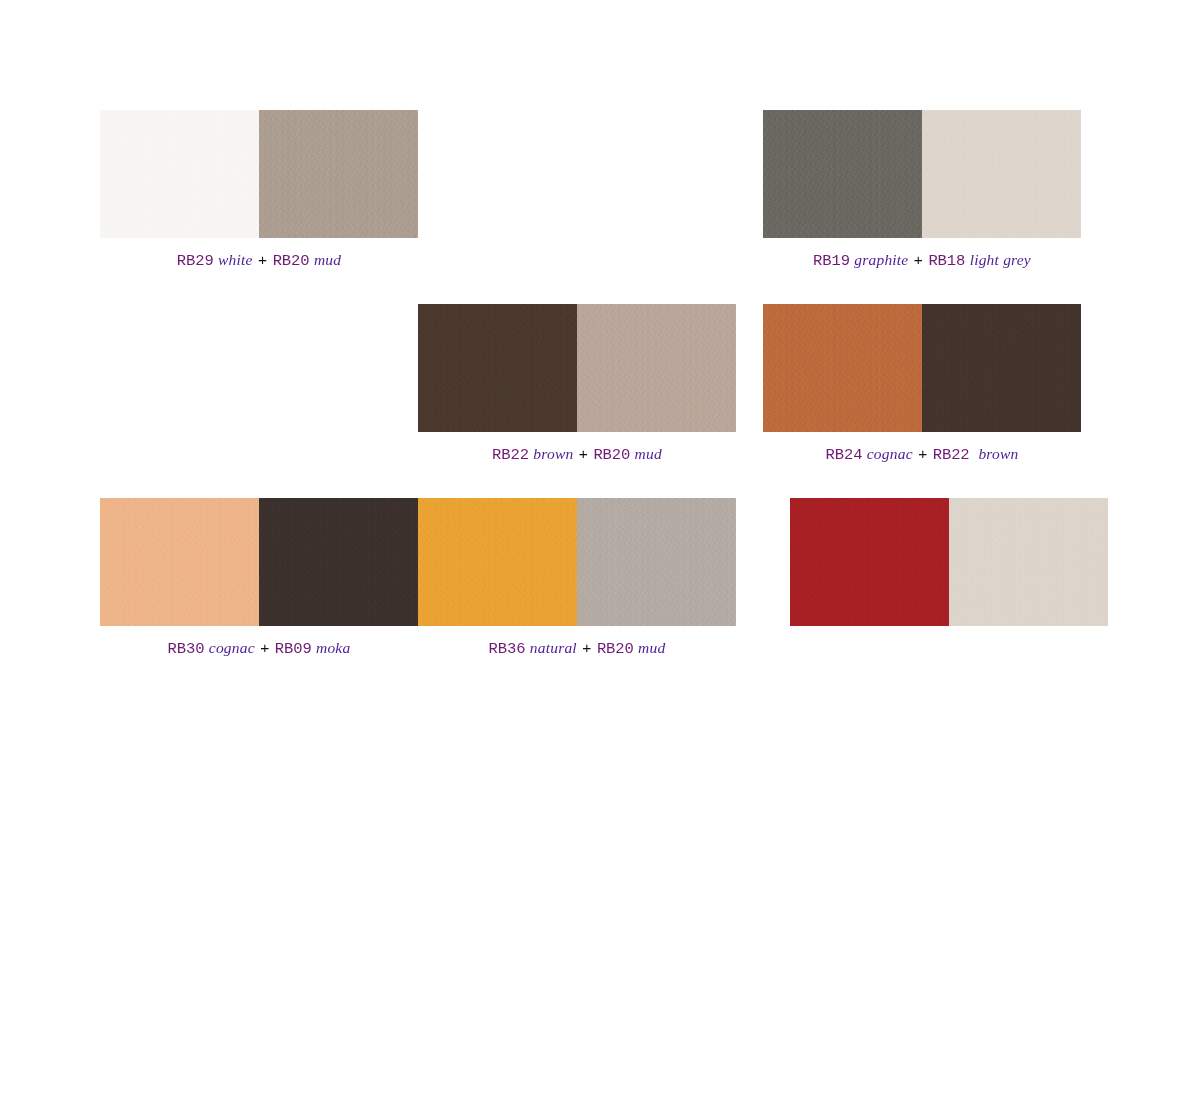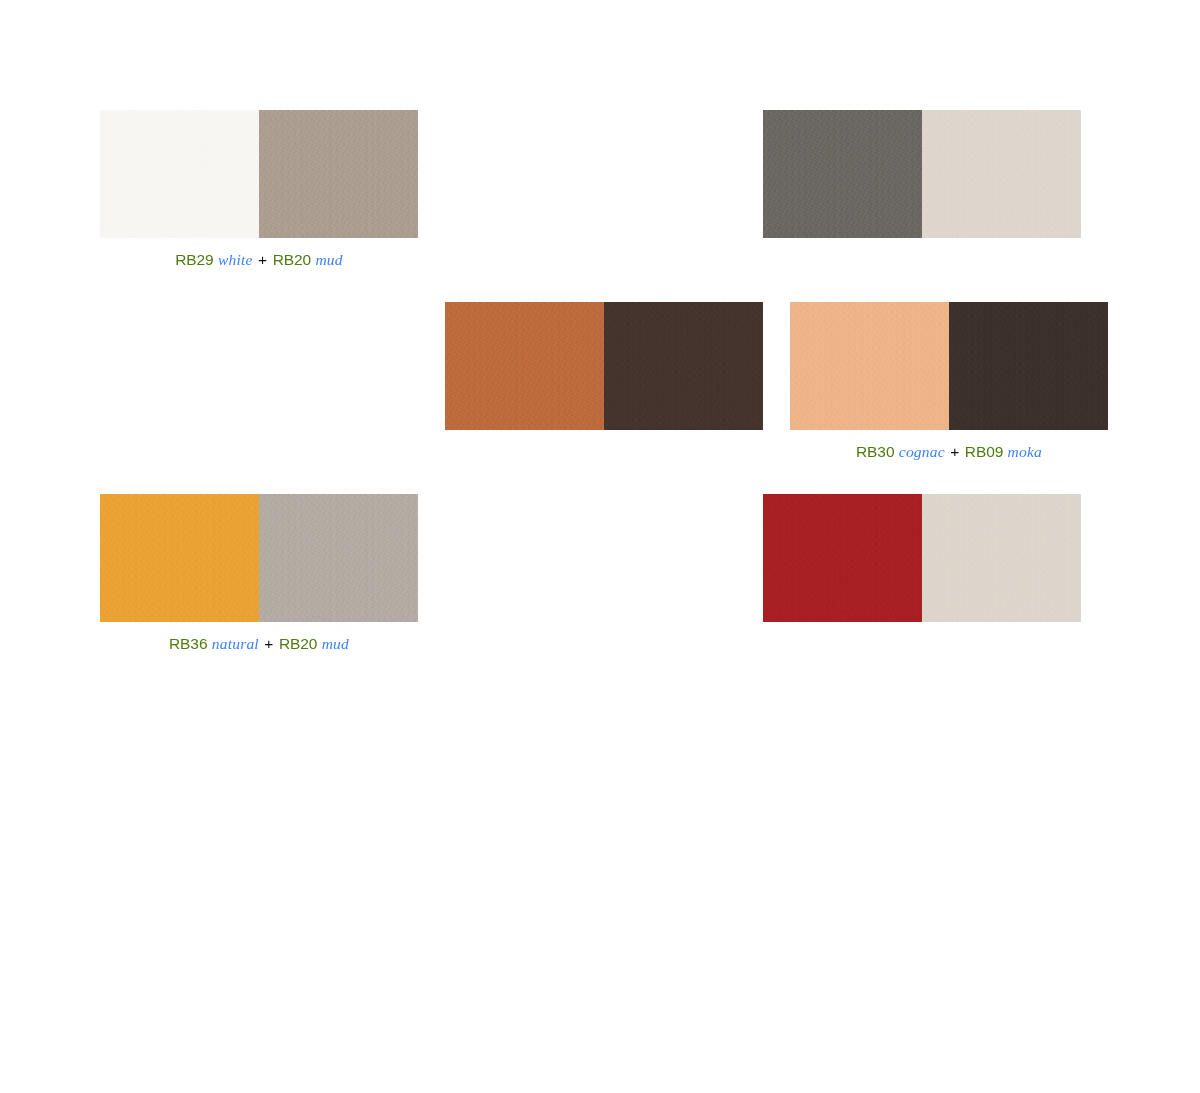--- a/index.html
+++ b/index.html
@@ -68,33 +68,33 @@
   .swatch-caption {
     margin-top: 13px;
     text-align: center;
     font-size: 15.5px;
     line-height: 1.1;
     white-space: nowrap;
     letter-spacing: 0.1px;
   }
 
   .swatch-caption .code {
-    font-family: Liberation Sans, sans-serif;
+    font-family: Liberation Mono, monospace;
     font-weight: 400;
     font-style: normal;
     font-size: 15.5px;
-    color: #4d7c0f;
+    color: #701a75;
     letter-spacing: -0.1px;
   }
 
   .swatch-caption .cname {
     font-family: "Liberation Serif", serif;
     font-style: italic;
     font-size: 15.5px;
-    color: #3b82f6;
+    color: #4c1d95;
     letter-spacing: 0.2px;
   }
 
   .swatch-caption .plus {
     font-family: "Liberation Sans", sans-serif;
     font-style: normal;
     font-size: 15.5px;
     color: #121212;
     padding: 0 1px;
   }
@@ -112,29 +112,38 @@
       </div>
       <div class="swatch-caption"><span class="code">RB29</span><span class="sp"> </span><span class="cname">white</span><span class="sp"> </span><span class="plus">+</span><span class="sp"> </span><span class="code">RB20</span><span class="sp"> </span><span class="cname">mud</span></div>
     </div>
     <div class="grid-gap-cell"></div>
     <div class="grid-gap-cell"></div>
     <div class="swatch-card">
       <div class="swatch-pair">
         <div class="swatch-half" style="background: rgb(106, 103, 97);"></div>
         <div class="swatch-half" style="background: rgb(222, 214, 204);"></div>
       </div>
+      <div class="swatch-caption"><span class="code">RB19</span><span class="sp"> </span><span class="cname">graphite</span><span class="sp"> </span><span class="plus">+</span><span class="sp"> </span><span class="code">RB18</span><span class="sp"> </span><span class="cname">light grey</span></div>
     </div>
     <div class="grid-gap-cell"></div>
     <div class="grid-gap-cell"></div>
+    <div class="swatch-card">
+      <div class="swatch-pair">
+        <div class="swatch-half" style="background: rgb(74, 56, 45);"></div>
+        <div class="swatch-half" style="background: rgb(184, 166, 153);"></div>
+      </div>
+      <div class="swatch-caption"><span class="code">RB22</span><span class="sp"> </span><span class="cname">brown</span><span class="sp"> </span><span class="plus">+</span><span class="sp"> </span><span class="code">RB20</span><span class="sp"> </span><span class="cname">mud</span></div>
+    </div>
     <div class="grid-gap-cell"></div>
     <div class="swatch-card">
       <div class="swatch-pair">
         <div class="swatch-half" style="background: rgb(188, 106, 60);"></div>
         <div class="swatch-half" style="background: rgb(67, 51, 44);"></div>
       </div>
+      <div class="swatch-caption"><span class="code">RB24</span><span class="sp"> </span><span class="cname">cognac</span><span class="sp"> </span><span class="plus">+</span><span class="sp"> </span><span class="code">RB22</span><span class="sp">  </span><span class="cname">brown</span></div>
     </div>
     <div class="grid-gap-cell"></div>
     <div class="swatch-card">
       <div class="swatch-pair">
         <div class="swatch-half" style="background: rgb(238, 180, 136);"></div>
         <div class="swatch-half" style="background: rgb(59, 48, 43);"></div>
       </div>
       <div class="swatch-caption"><span class="code">RB30</span><span class="sp"> </span><span class="cname">cognac</span><span class="sp"> </span><span class="plus">+</span><span class="sp"> </span><span class="code">RB09</span><span class="sp"> </span><span class="cname">moka</span></div>
     </div>
     <div class="swatch-card">

